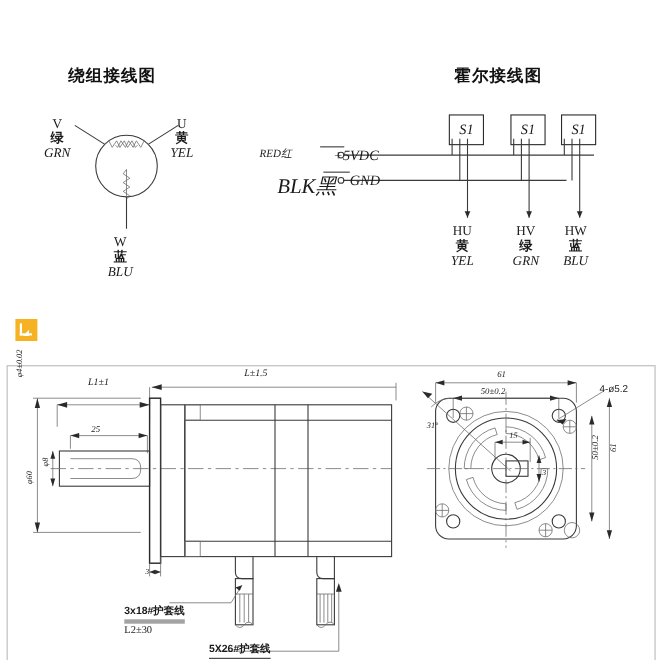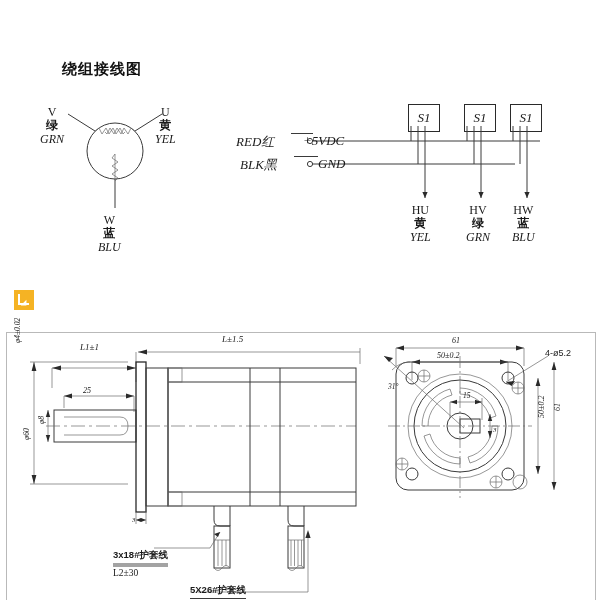--- a/index.html
+++ b/index.html
@@ -90,20 +90,21 @@
     <div class="cn">黄</div>
     <div class="en">YEL</div>
   </div>
 
   <div class="abs lbl" style="left:98px;top:178px;">
     <div class="lat">W</div>
     <div class="cn">蓝</div>
     <div class="en">BLU</div>
   </div>
 
+  <div class="abs sec-title" style="left:413px;top:24px;">霍尔接线图</div>
 
   <div class="abs" style="left:408px;top:68px;width:30px;height:26px;border:1.3px solid #2a2a2a;display:flex;align-items:center;justify-content:center;">
     <span class="ital" style="font-size:13px;">S1</span>
   </div>
   <div class="abs" style="left:464px;top:68px;width:30px;height:26px;border:1.3px solid #2a2a2a;display:flex;align-items:center;justify-content:center;">
     <span class="ital" style="font-size:13px;">S1</span>
   </div>
   <div class="abs" style="left:510px;top:68px;width:30px;height:26px;border:1.3px solid #2a2a2a;display:flex;align-items:center;justify-content:center;">
     <span class="ital" style="font-size:13px;">S1</span>
   </div>
@@ -129,25 +130,25 @@
       <line x1="223" y1="0" x2="223" y2="15" class="ln"></line>
       <line x1="230" y1="0" x2="230" y2="38" class="ln"></line>
       <line x1="237" y1="0" x2="237" y2="72" class="ln"></line>
 
       <path d="M135,72 l-2.6,-6 l5.2,0 z" fill="#2a2a2a"></path>
       <path d="M191,72 l-2.6,-6 l5.2,0 z" fill="#2a2a2a"></path>
       <path d="M237,72 l-2.6,-6 l5.2,0 z" fill="#2a2a2a"></path>
     </svg>
   </div>
 
-  <div class="abs ital" style="left:236px;top:97px;font-size:13px;">RED红</div>
+  <div class="abs ital" style="left:236px;top:97px;font-size:10px;">RED红</div>
   <div class="abs" style="left:291px;top:97px;width:22px;border-top:1px solid #3a3a3a;"></div>
   <div class="abs ital" style="left:303px;top:97px;font-size:13px;">+5VDC</div>
 
-  <div class="abs ital" style="left:240px;top:120px;font-size:13px;">BLK黑</div>
+  <div class="abs ital" style="left:252px;top:120px;font-size:19px;">BLK黑</div>
   <div class="abs" style="left:294px;top:120px;width:24px;border-top:1px solid #3a3a3a;"></div>
   <div class="abs ital" style="left:318px;top:120px;font-size:13px;">GND</div>
 
   <div class="abs lbl" style="left:410px;top:168px;">
     <div class="lat">HU</div>
     <div class="cn">黄</div>
     <div class="en">YEL</div>
   </div>
   <div class="abs lbl" style="left:466px;top:168px;">
     <div class="lat">HV</div>

